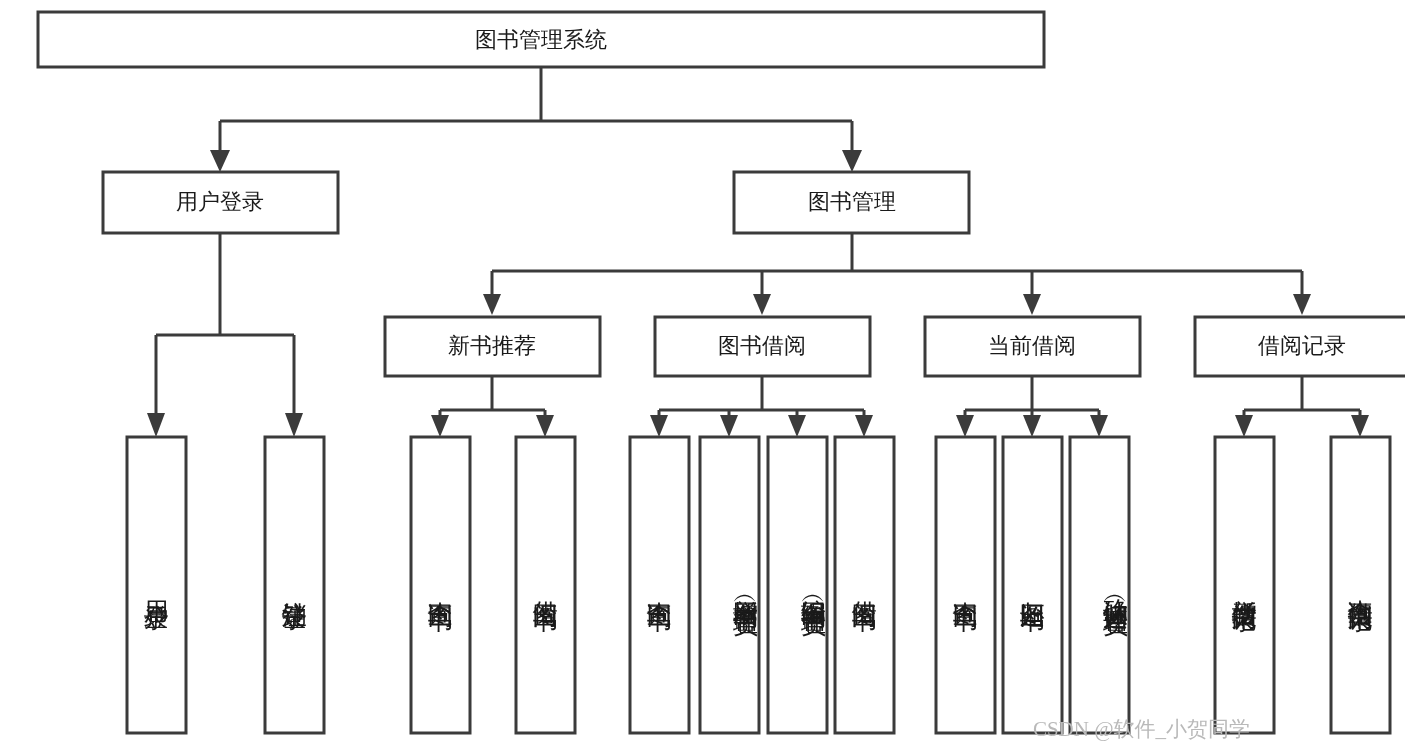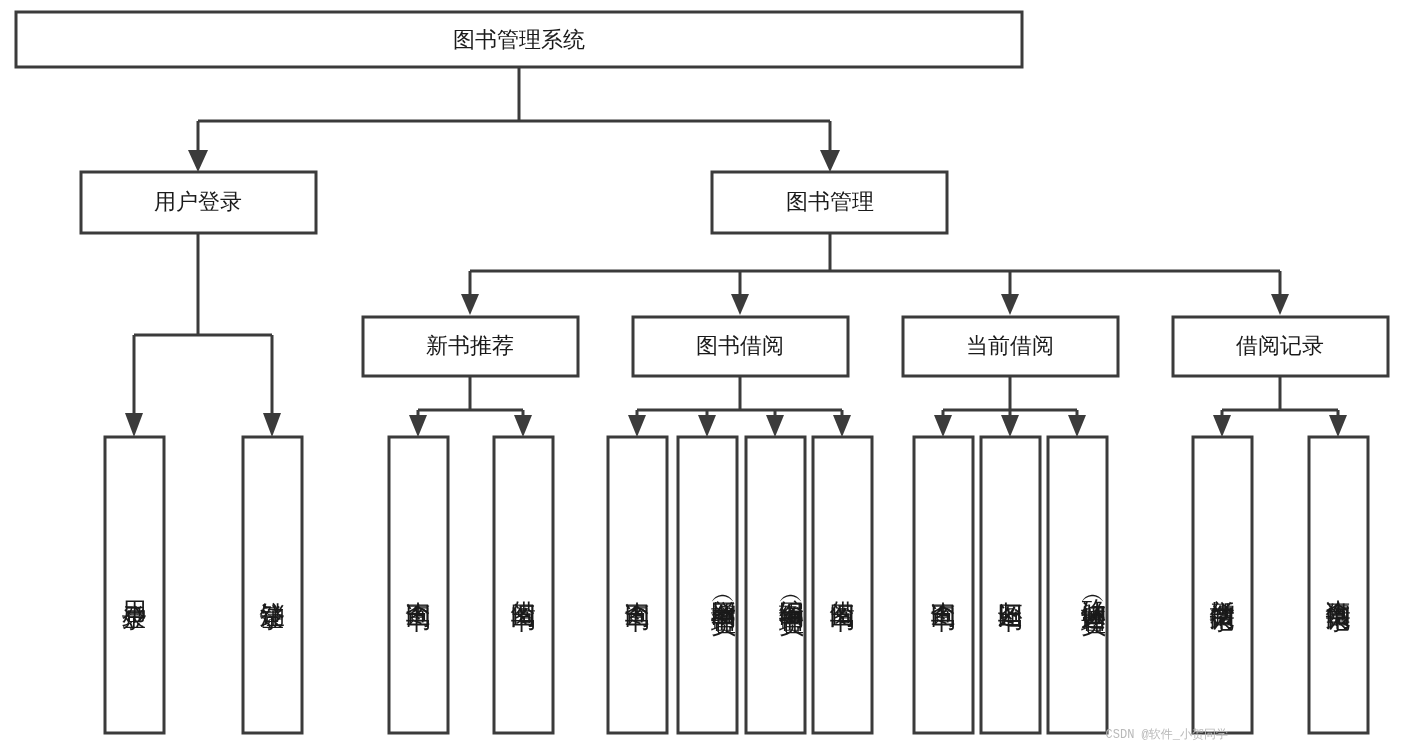--- a/index.html
+++ b/index.html
@@ -11,20 +11,21 @@
     width: 1405px;
     height: 747px;
     font-family: "Liberation Sans", "DejaVu Sans", sans-serif;
     overflow: hidden;
     position: relative;
   }
   #diagram-root {
     position: relative;
     width: 1236px;
     height: 747px;
+    margin-left: 22px;
   }
   svg.diagram {
     position: absolute;
     top: 0;
     left: 0;
     width: 1405px;
     height: 747px;
     display: block;
   }
   .node-box {
@@ -62,22 +63,22 @@
     display: flex;
     align-items: center;
     justify-content: center;
     white-space: pre;
     user-select: none;
   }
   .watermark {
     position: absolute;
     right: 8px;
     bottom: 4px;
-    font-family: Liberation Mono, monospace;
-    font-size: 12px;
+    font-family: Liberation Serif, serif;
+    font-size: 21px;
     color: #b9b9b9;
     white-space: nowrap;
     user-select: none;
   }
 </style>
 </head>
 <body>
 
 <div id="diagram-root">
 

